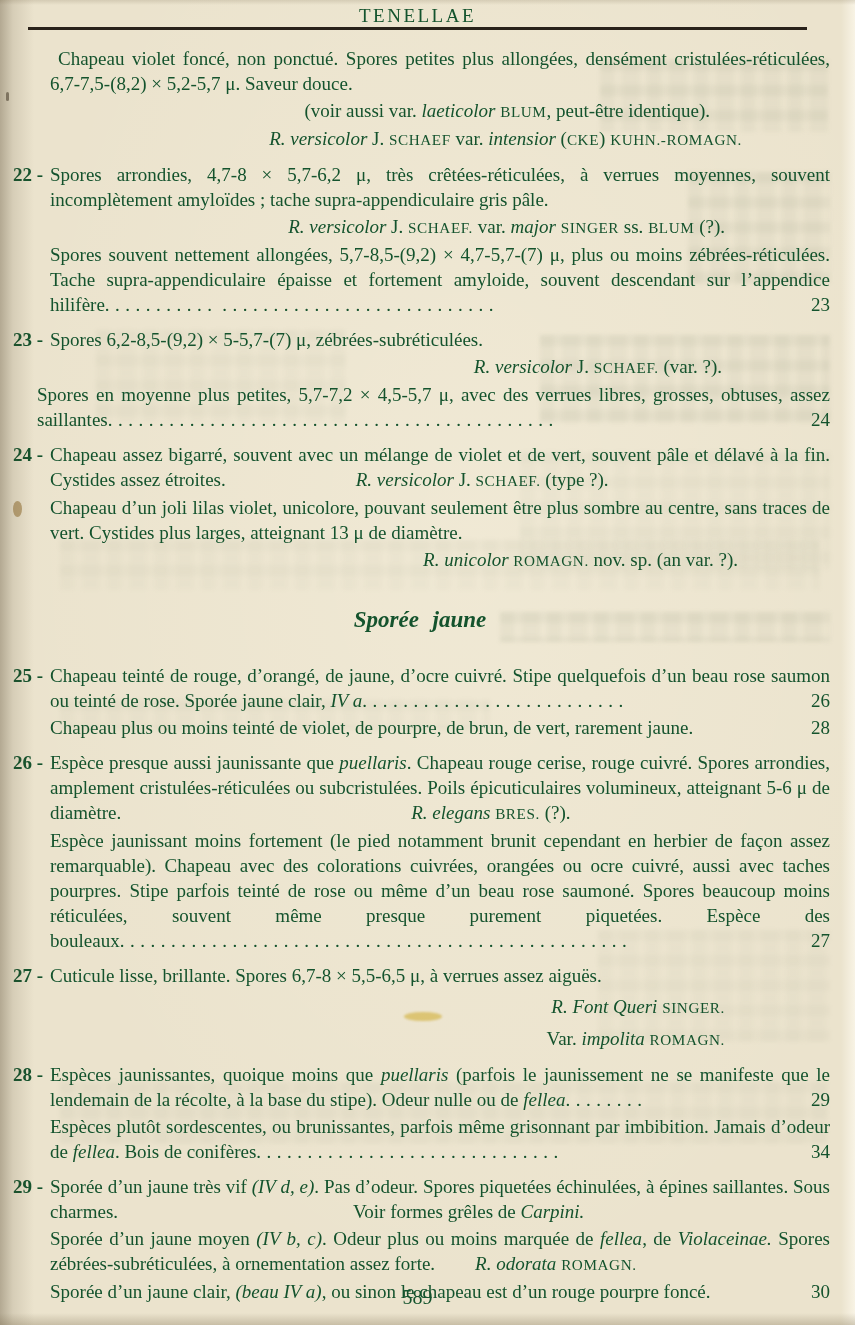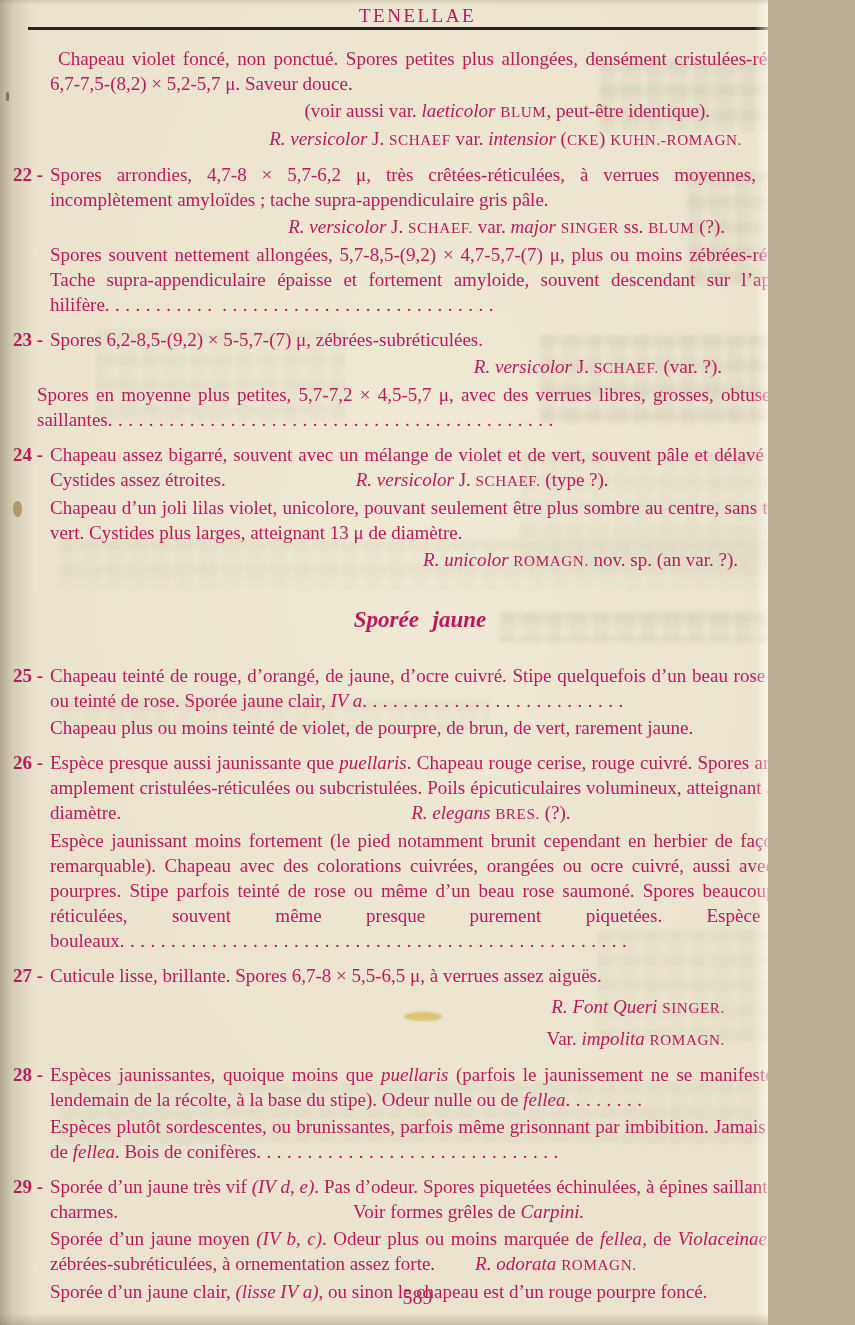--- a/index.html
+++ b/index.html
@@ -1,20 +1,20 @@
 <!DOCTYPE html>
 <html><head>
 <meta charset="utf-8">
 <style>
   html,body{margin:0;padding:0;background:#b8ad92;}
   .page{
-    position:relative; width:768px; height:1325px; overflow:hidden;
+    position:relative; width:855px; height:1325px; overflow:hidden;
     background:#ebe3cd;
     font-family:"Liberation Serif", serif;
-    color:#be185d;
+    color:#14532d;
   }
   .paper-tone{position:absolute;inset:0;pointer-events:none;
     background:radial-gradient(ellipse at 55% 40%, rgba(255,250,235,0.25), rgba(0,0,0,0) 70%);}
   .edge-left{position:absolute;left:0;top:0;bottom:0;width:34px;pointer-events:none;
     background:linear-gradient(90deg, rgba(88,74,50,0.38), rgba(88,74,50,0.14) 38%, rgba(88,74,50,0) 100%);}
   .edge-right{position:absolute;right:0;top:0;bottom:0;width:14px;pointer-events:none;
     background:linear-gradient(270deg, rgba(255,252,242,0.65), rgba(255,252,242,0) 100%);}
   .edge-bottom{position:absolute;left:0;right:0;bottom:0;height:12px;pointer-events:none;
     background:linear-gradient(0deg, rgba(110,95,65,0.28), rgba(110,95,65,0) 100%);}
   .edge-top{position:absolute;left:0;right:0;top:0;height:5px;pointer-events:none;
@@ -128,21 +128,21 @@
     </div>
 
     <div class="entry">
       <p class="para"><span class="num">28 -</span><span><span>Espèces jaunissantes, quoique moins que </span><span class="it">puellaris</span><span> (parfois le jaunissement ne se manifeste que le lendemain de la récolte, à la base du stipe). Odeur nulle ou de </span><span class="it">fellea</span><span class="dots">........</span></span><span class="ref">29</span></p>
       <p class="para"><span><span>Espèces plutôt sordescentes, ou brunissantes, parfois même grisonnant par imbibition. Jamais d’odeur de </span><span class="it">fellea</span><span>. Bois de conifères</span><span class="dots">..............................</span></span><span class="ref">34</span></p>
     </div>
 
     <div class="entry">
       <p class="para"><span class="num">29 -</span><span><span>Sporée d’un jaune très vif </span><span class="it">(IV d, e)</span><span>. Pas d’odeur. Spores piquetées échinulées, à épines saillantes. Sous charmes.</span><span class="gap" style="width: 235px;"></span><span>Voir formes grêles de </span><span class="it">Carpini.</span></span></p>
       <p class="para"><span><span>Sporée d’un jaune moyen </span><span class="it">(IV b, c)</span><span>. Odeur plus ou moins marquée de </span><span class="it">fellea</span><span>, de </span><span class="it">Violaceinae.</span><span> Spores zébrées-subréticulées, à ornementation assez forte.</span><span class="gap" style="width: 40px;"></span><span class="it">R. odorata</span><span> </span><span class="sc">ROMAGN.</span></span></p>
-      <p class="para"><span><span>Sporée d’un jaune clair, </span><span class="it">(lisse IV a)</span><span>, ou sinon le chapeau est d’un rouge pourpre foncé.</span></span><span class="ref">30</span></p>
+      <p class="para"><span><span>Sporée d’un jaune clair, </span><span class="it">(beau IV a)</span><span>, ou sinon le chapeau est d’un rouge pourpre foncé.</span></span><span class="ref">30</span></p>
     </div>
 
   </div>
 
   <div class="folio">589</div>
 
   <div class="edge-left"></div>
   <div class="edge-right"></div>
   <div class="edge-top"></div>
   <div class="edge-bottom"></div>

